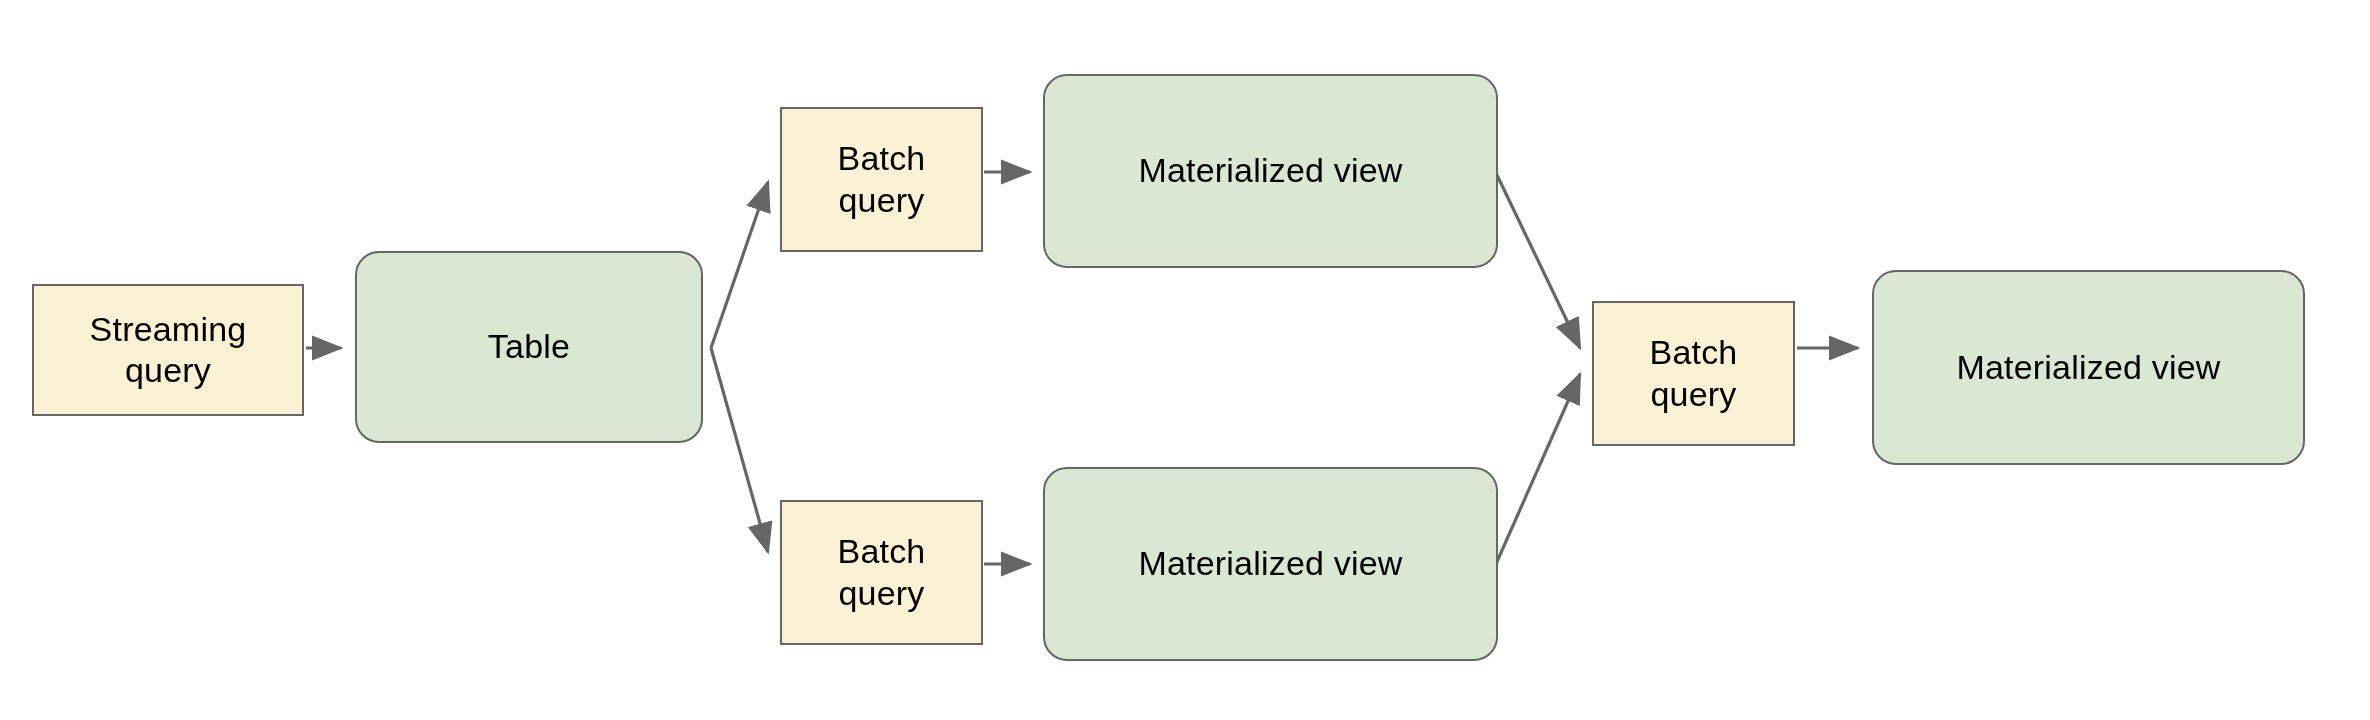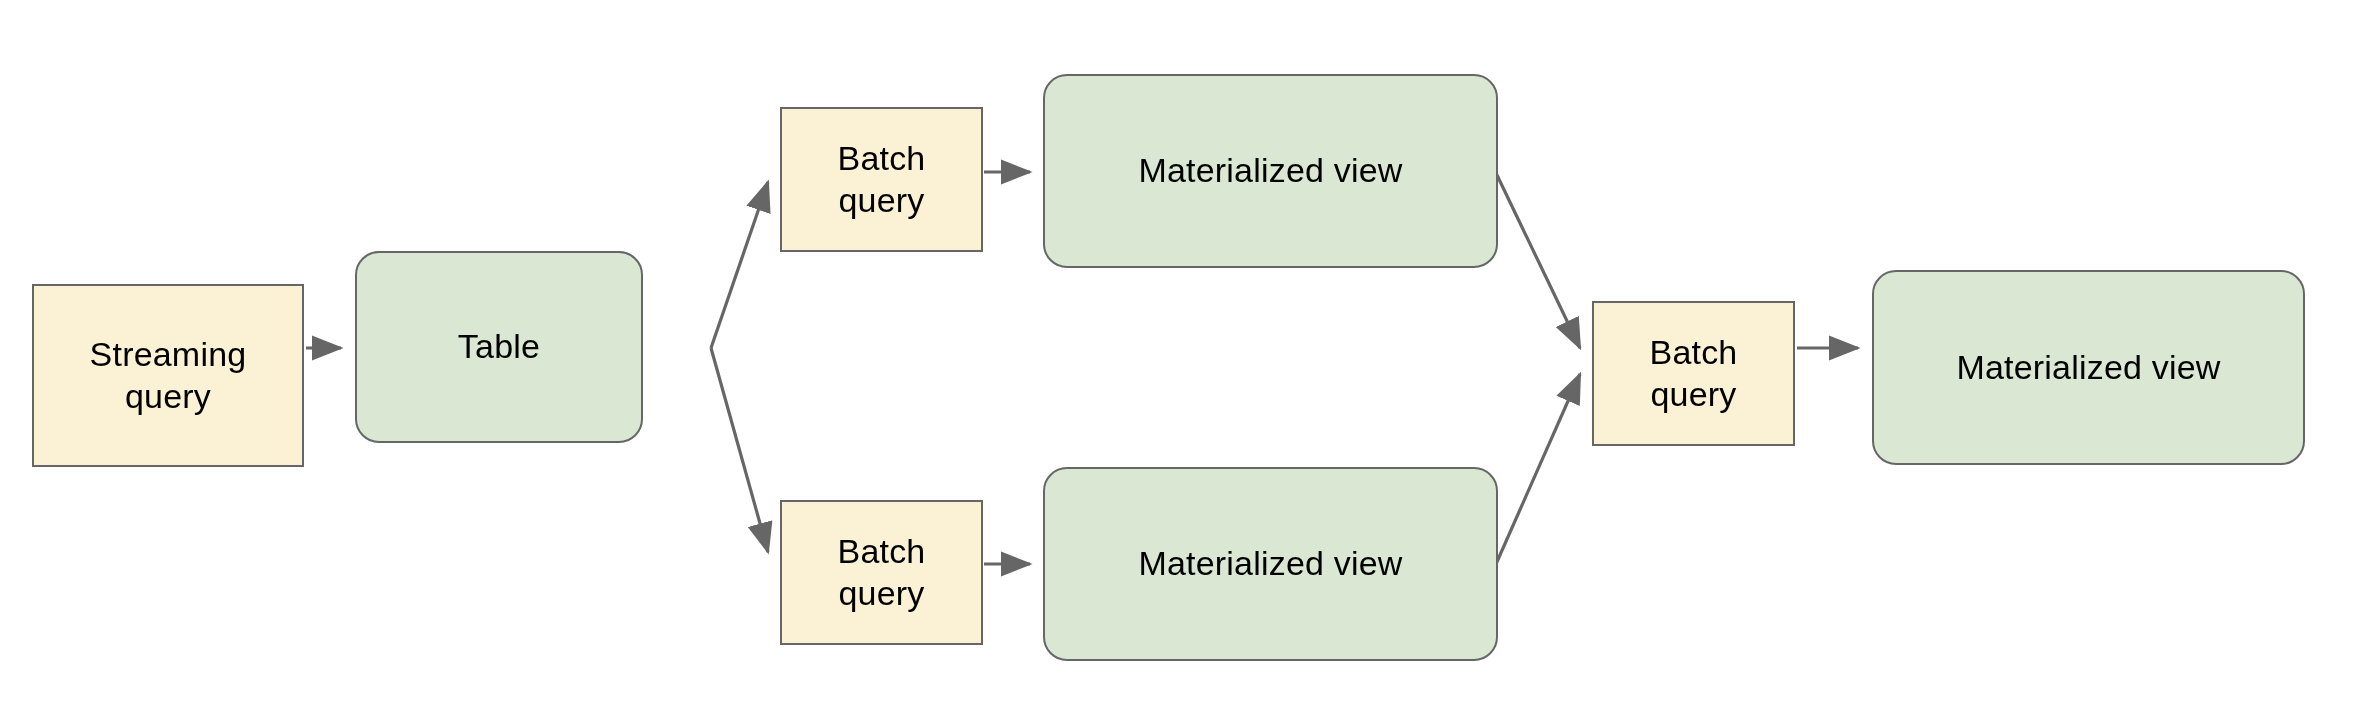--- a/index.html
+++ b/index.html
@@ -73,26 +73,26 @@
         <path d="M 711 348 L 768 182" stroke="#666666" fill="none" stroke-width="3.2" marker-end="url(#arrowhead)"></path>
         <path d="M 711 348 L 768 552" stroke="#666666" fill="none" stroke-width="3.2" marker-end="url(#arrowhead)"></path>
         <path d="M 984 172 L 1030 172" stroke="#666666" fill="none" stroke-width="3.2" marker-end="url(#arrowhead)"></path>
         <path d="M 984 564 L 1030 564" stroke="#666666" fill="none" stroke-width="3.2" marker-end="url(#arrowhead)"></path>
         <path d="M 1496 173 L 1580 348" stroke="#666666" fill="none" stroke-width="3.2" marker-end="url(#arrowhead)"></path>
         <path d="M 1496 564 L 1580 374" stroke="#666666" fill="none" stroke-width="3.2" marker-end="url(#arrowhead)"></path>
         <path d="M 1797 348 L 1858 348" stroke="#666666" fill="none" stroke-width="3.2" marker-end="url(#arrowhead)"></path>
       </g>
   </svg>
 
-  <div class="node process" style="left: 32px; top: 276px; width: 272px; height: 183px; background: rgb(251, 242, 213); border-color: rgb(102, 102, 102); color: rgb(0, 0, 0);">
+  <div class="node process" style="left: 32px; top: 276px; width: 272px; height: 132px; background: rgb(251, 242, 213); border-color: rgb(102, 102, 102); color: rgb(0, 0, 0);">
     <span class="label">Streaming
 query</span>
   </div>
 
-  <div class="node store" style="left: 355px; top: 251px; width: 288px; height: 192px; background: rgb(218, 232, 211); border-color: rgb(102, 102, 102); color: rgb(0, 0, 0);">
+  <div class="node store" style="left: 355px; top: 251px; width: 348px; height: 192px; background: rgb(218, 232, 211); border-color: rgb(102, 102, 102); color: rgb(0, 0, 0);">
     <span class="label">Table</span>
   </div>
 
   <div class="node process" style="left: 780px; top: 99px; width: 203px; height: 145px; background: rgb(251, 242, 213); border-color: rgb(102, 102, 102); color: rgb(0, 0, 0);">
     <span class="label">Batch
 query</span>
   </div>
 
   <div class="node store" style="left: 1043px; top: 74px; width: 455px; height: 194px; background: rgb(218, 232, 211); border-color: rgb(102, 102, 102); color: rgb(0, 0, 0);">
     <span class="label">Materialized view</span>

